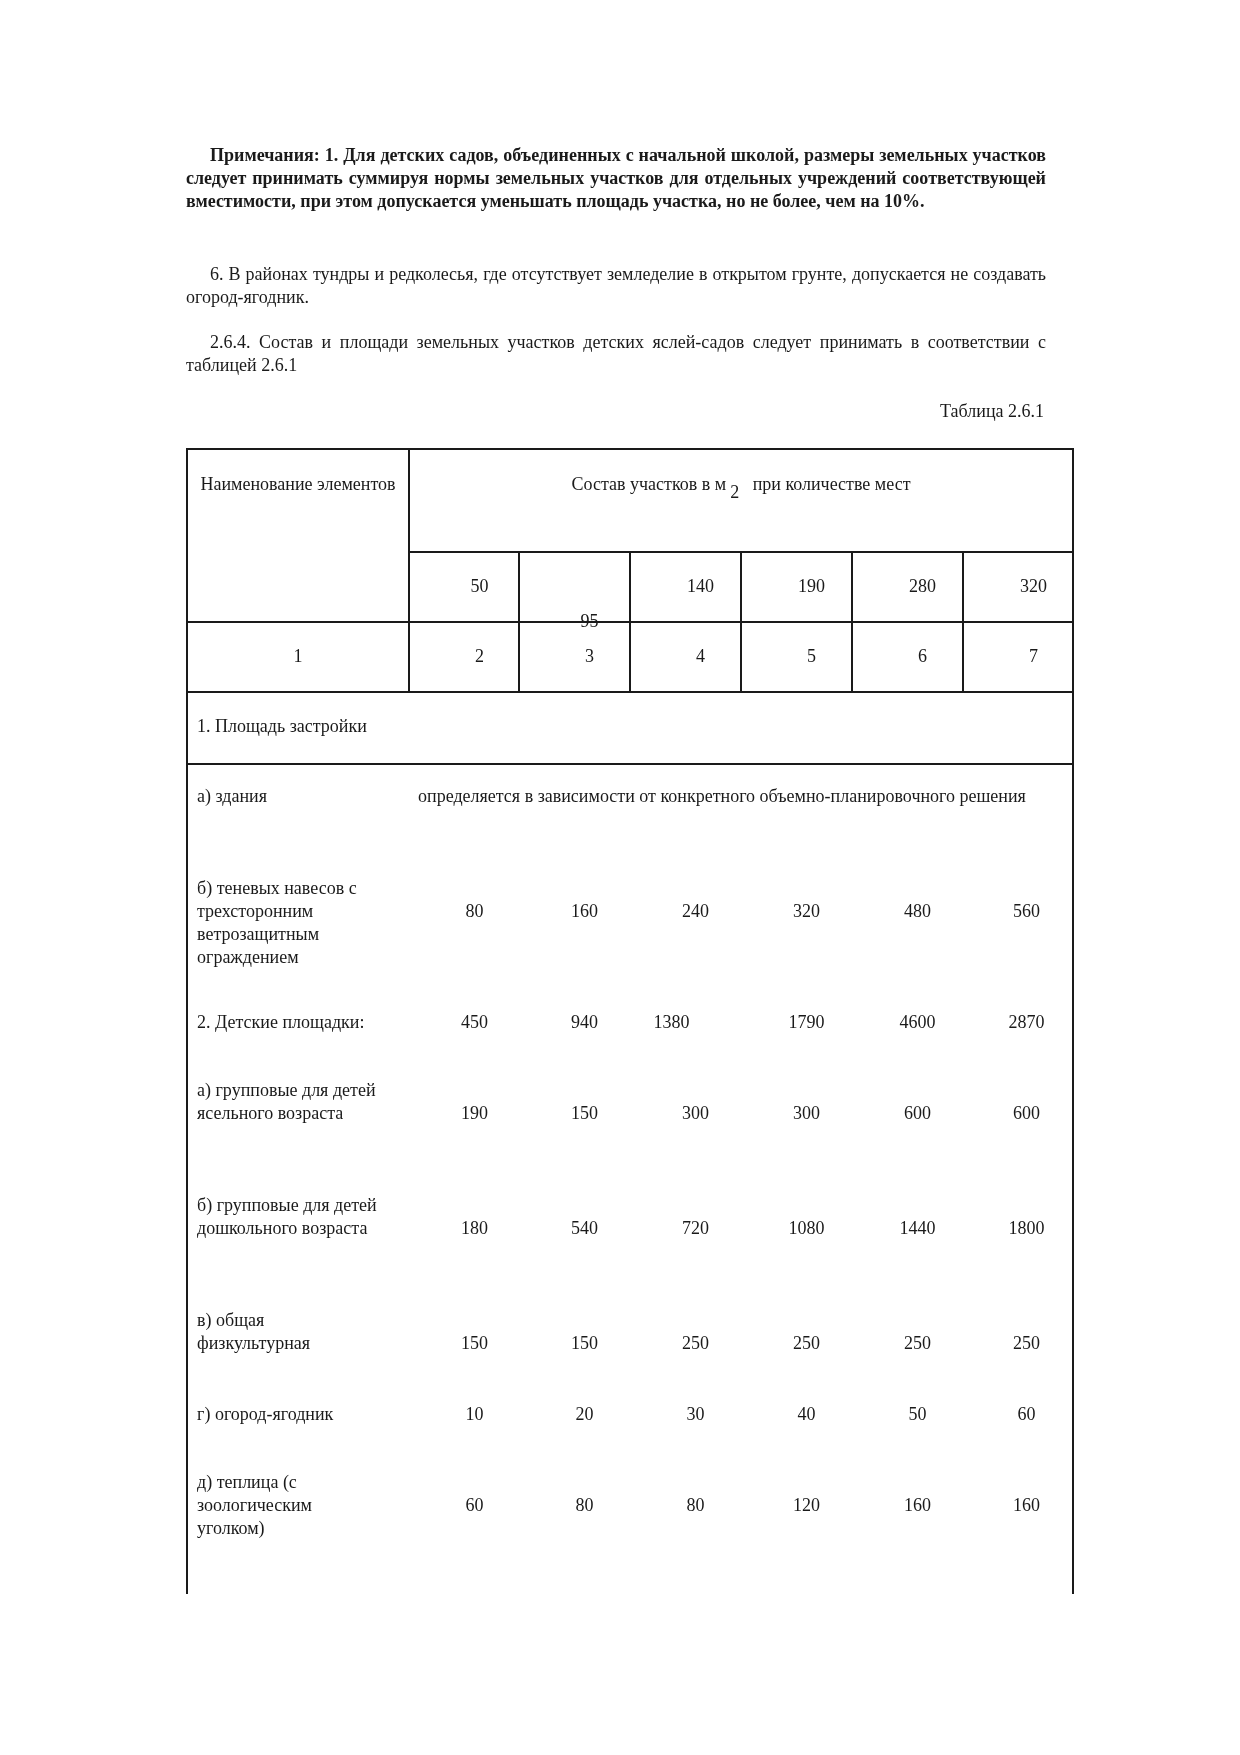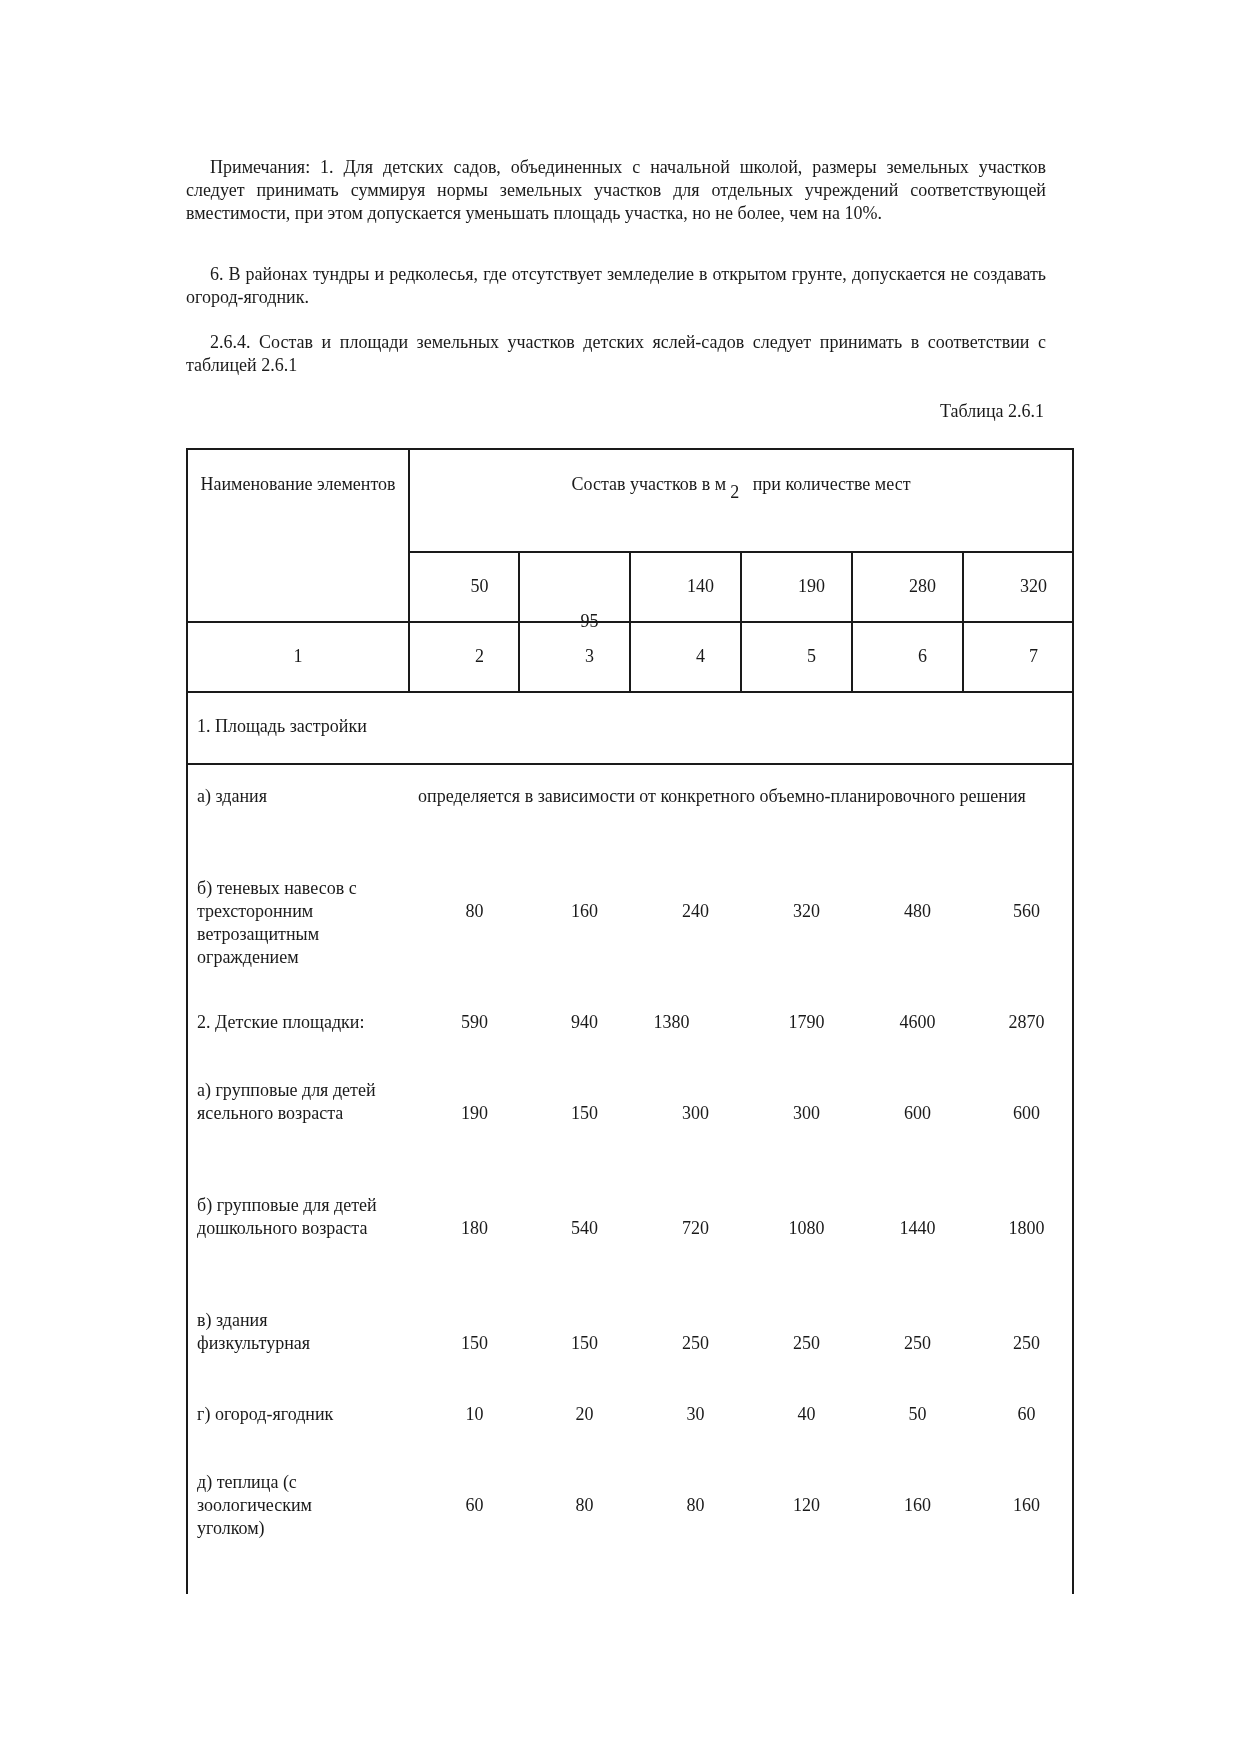--- a/index.html
+++ b/index.html
@@ -11,21 +11,21 @@
   .hl { position: absolute; height: 2px; background: #1a1a1a; }
   .vl { position: absolute; width: 2px; background: #1a1a1a; }
   .cell { position: absolute; line-height: 23px; }
   .ctr { text-align: center; }
   .num { position: absolute; width: 111px; text-align: center; line-height: 23px; padding-left: 16px; }
   sub.sq { font-size: 18px; position: relative; top: 8px; vertical-align: baseline; margin: 0 18px 0 4px; display: inline-block; width: 0; }
 </style>
 </head>
 <body>
 
-<p class="para" style="top:156px;">Примечания: 1. Для детских садов, объединенных с начальной школой, размеры земельных участков следует принимать суммируя нормы земельных  участков для отдельных учреждений соответствующей вместимости, при этом допускается уменьшать площадь участка, но не более, чем на 10%.</p>
+<p class="para" style="top:144px;font-weight:bold;">Примечания: 1. Для детских садов, объединенных с начальной школой, размеры земельных участков следует принимать суммируя нормы земельных  участков для отдельных учреждений соответствующей вместимости, при этом допускается уменьшать площадь участка, но не более, чем на 10%.</p>
 <p class="para" style="top:263px;">6. В районах тундры и редколесья, где отсутствует земледелие в  открытом грунте, допускается не создавать огород-ягодник.</p>
 <p class="para" style="top:331px;">2.6.4. Состав и площади земельных участков детских яслей-садов следует  принимать в соответствии с таблицей 2.6.1</p>
 <div class="tcap">Таблица 2.6.1</div>
 
 <div>
 
   <div class="vl" style="left:186px; top:448px; height:1146px;"></div>
   <div class="vl" style="left:1072px; top:448px; height:1146px;"></div>
 
   <div class="hl" style="left:186px; top:448px; width:888px;"></div>
@@ -69,21 +69,21 @@
 
 <div class="cell" style="left:197px; top:877px; width:200px;">б) теневых навесов с трехсторонним ветрозащитным ограждением</div>
 <div class="num" style="left:403px; top:900px;">80</div>
 <div class="num" style="left:513px; top:900px;">160</div>
 <div class="num" style="left:624px; top:900px;">240</div>
 <div class="num" style="left:735px; top:900px;">320</div>
 <div class="num" style="left:846px; top:900px;">480</div>
 <div class="num" style="left:955px; top:900px;">560</div>
 
 <div class="cell" style="left:197px; top:1011px; width:210px;">2. Детские площадки:</div>
-<div class="num" style="left:403px; top:1011px;">590</div>
+<div class="num" style="left:403px; top:1011px;">450</div>
 <div class="num" style="left:513px; top:1011px;">940</div>
 <div class="num" style="left:600px; top:1011px;">1380</div>
 <div class="num" style="left:735px; top:1011px;">1790</div>
 <div class="num" style="left:846px; top:1011px;">4600</div>
 <div class="num" style="left:955px; top:1011px;">2870</div>
 
 <div class="cell" style="left:197px; top:1079px; width:180px;">а) групповые для детей ясельного возраста</div>
 <div class="num" style="left:403px; top:1102px;">190</div>
 <div class="num" style="left:513px; top:1102px;">150</div>
 <div class="num" style="left:624px; top:1102px;">300</div>
@@ -92,21 +92,21 @@
 <div class="num" style="left:955px; top:1102px;">600</div>
 
 <div class="cell" style="left:197px; top:1194px; width:190px;">б) групповые для детей дошкольного возраста</div>
 <div class="num" style="left:403px; top:1217px;">180</div>
 <div class="num" style="left:513px; top:1217px;">540</div>
 <div class="num" style="left:624px; top:1217px;">720</div>
 <div class="num" style="left:735px; top:1217px;">1080</div>
 <div class="num" style="left:846px; top:1217px;">1440</div>
 <div class="num" style="left:955px; top:1217px;">1800</div>
 
-<div class="cell" style="left:197px; top:1309px; width:160px;">в) здания физкультурная</div>
+<div class="cell" style="left:197px; top:1309px; width:160px;">в) общая физкультурная</div>
 <div class="num" style="left:403px; top:1332px;">150</div>
 <div class="num" style="left:513px; top:1332px;">150</div>
 <div class="num" style="left:624px; top:1332px;">250</div>
 <div class="num" style="left:735px; top:1332px;">250</div>
 <div class="num" style="left:846px; top:1332px;">250</div>
 <div class="num" style="left:955px; top:1332px;">250</div>
 
 <div class="cell" style="left:197px; top:1403px; width:210px;">г) огород-ягодник</div>
 <div class="num" style="left:403px; top:1403px;">10</div>
 <div class="num" style="left:513px; top:1403px;">20</div>

